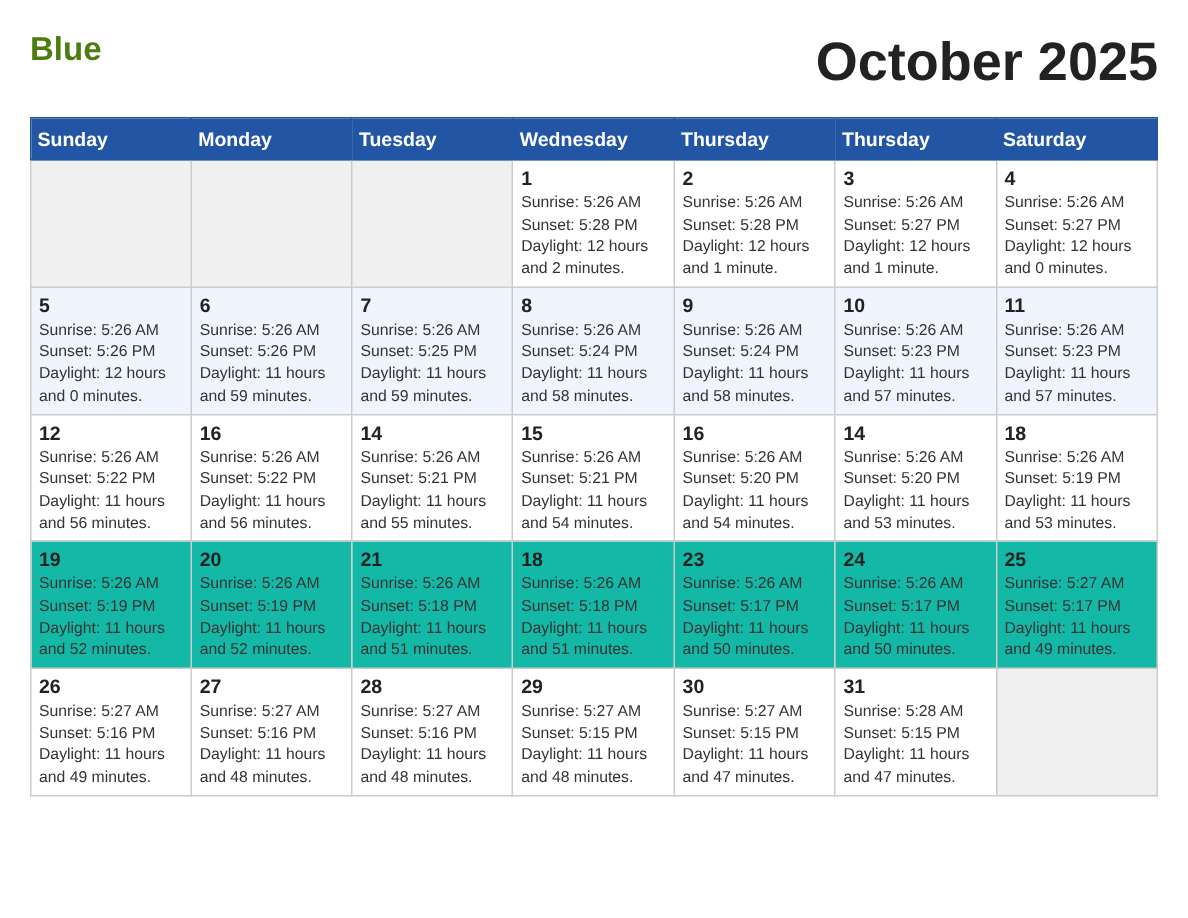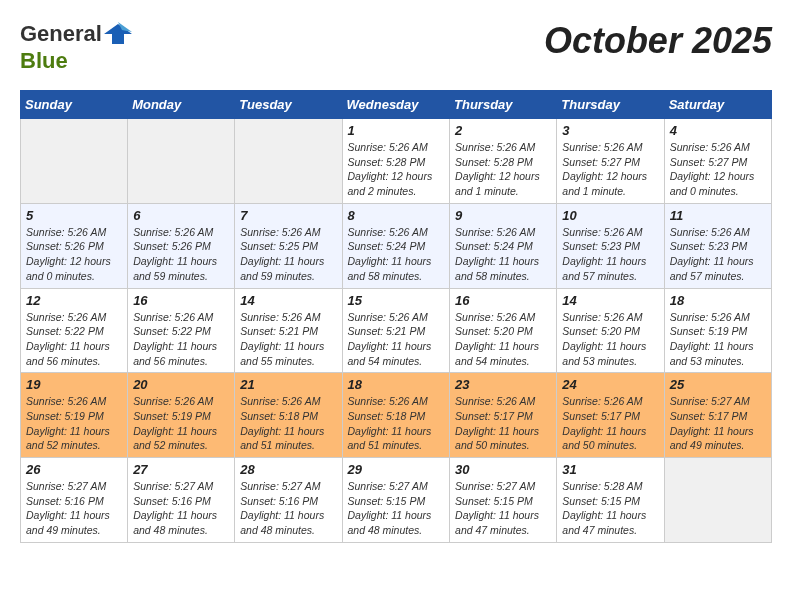--- a/index.html
+++ b/index.html
@@ -35,35 +35,33 @@
       font-weight: bold;
       color: #4d7c0f;
     }
     .logo-icon {
       width: 28px;
       height: 28px;
       margin-left: 2px;
     }
     .title-block {
       text-align: left;
-      font-style: italic;
     }
     .month-title {
       font-size: 36px;
       font-weight: bold;
       color: #222;
     }
     .location {
       font-size: 16px;
       color: #555;
     }
     .calendar {
       width: 100%;
       border-collapse: collapse;
-      font-style: italic;
     }
     .calendar th {
       background: #2255a4;
       color: #fff;
       font-size: 13px;
       font-weight: bold;
       padding: 6px 4px;
       text-align: left;
       border: 1px solid #2255a4;
     }
@@ -91,35 +89,28 @@
       font-size: 10.5px;
       color: #333;
       line-height: 1.4;
     }
     .calendar tr:nth-child(odd) td:not(.empty) {
       background: #fff;
     }
     .week-row-1 td:not(.empty) { background: #fff; }
     .week-row-2 td:not(.empty) { background: #f0f4ff; }
     .week-row-3 td:not(.empty) { background: #fff; }
-    .week-row-4 td:not(.empty) { background: #fdba74; }
+    .week-row-4 td:not(.empty) { background: #14b8a6; }
     .week-row-5 td:not(.empty) { background: #fff; }
   </style>
 </head>
 <body>
 
 <div class="header">
   <div class="logo">
-    <div class="logo-text">
-      <span class="logo-general">General</span>
-      <svg class="logo-icon" viewBox="0 0 28 28">
-        <polygon points="14,4 28,14 20,14 20,24 8,24 8,14 0,14" fill="#1a5fb5"></polygon>
-        <polygon points="14,2 28,12 18,10" fill="#4a9fd4"></polygon>
-      </svg>
-    </div>
     <span class="logo-blue">Blue</span>
   </div>
   <div class="title-block">
     <div class="month-title">October 2025</div>
   </div>
 </div>
 
 <table class="calendar">
   <thead>
     <tr>

